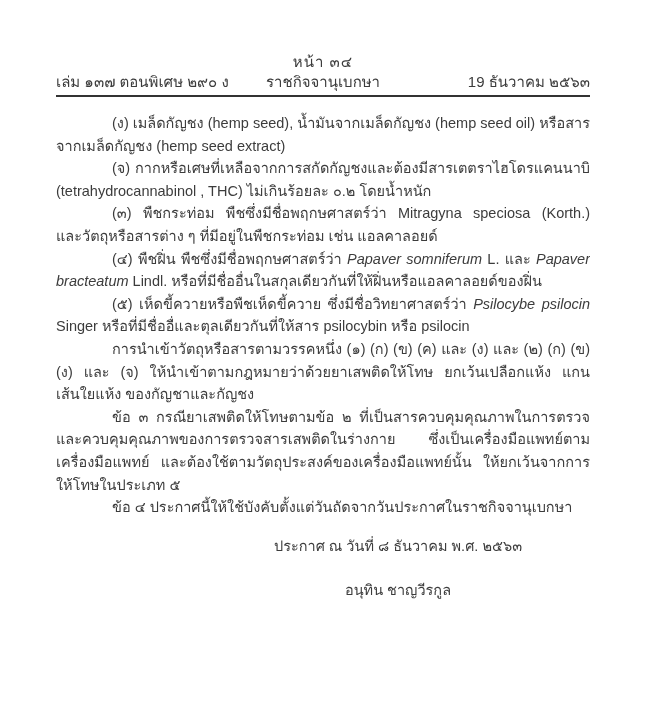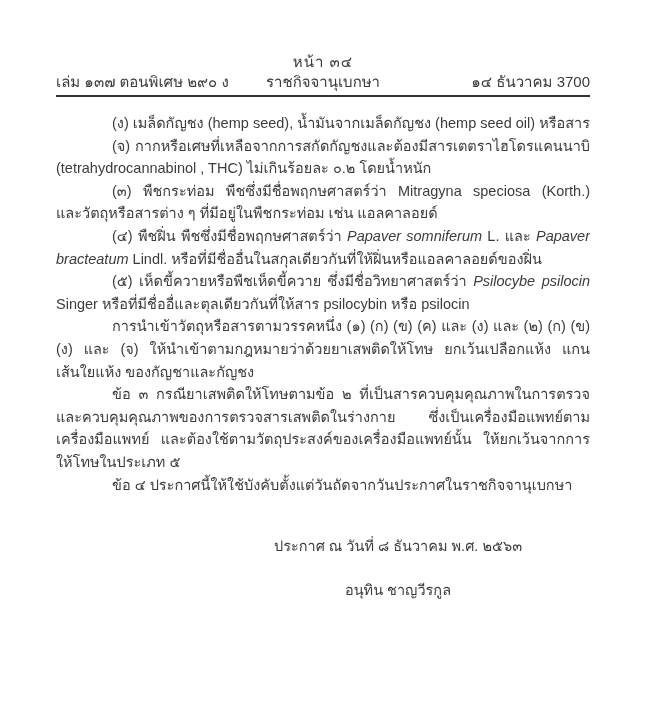--- a/index.html
+++ b/index.html
@@ -32,27 +32,28 @@
 </head>
 <body>
 
 <div class="page">
 
   <div class="header">
     <div class="page-no">หน้า ๓๔</div>
     <div class="hrow">
       <span class="left">เล่ม ๑๓๗ ตอนพิเศษ ๒๙๐ ง</span>
       <span class="mid">ราชกิจจานุเบกษา</span>
-      <span class="right">๑๔ ธันวาคม 3700</span>
+      <span class="right">19 ธันวาคม ๒๕๖๓</span>
     </div>
     <hr class="rule">
   </div>
 
   <div class="content">
     <div class="ln ind just">(ง) เมล็ดกัญชง (hemp seed), น้ำมันจากเมล็ดกัญชง (hemp seed oil) หรือสารสกัด</div>
+    <div class="ln">จากเมล็ดกัญชง (hemp seed extract)</div>
     <div class="ln ind just">(จ) กากหรือเศษที่เหลือจากการสกัดกัญชงและต้องมีสารเตตราไฮโดรแคนนาบินอล</div>
     <div class="ln">(tetrahydrocannabinol , THC) ไม่เกินร้อยละ ๐.๒ โดยน้ำหนัก</div>
     <div class="ln ind just">(๓) พืชกระท่อม พืชซึ่งมีชื่อพฤกษศาสตร์ว่า Mitragyna speciosa (Korth.) Havil.</div>
     <div class="ln">และวัตถุหรือสารต่าง ๆ ที่มีอยู่ในพืชกระท่อม เช่น แอลคาลอยด์</div>
     <div class="ln ind just"><span>(๔) พืชฝิ่น พืชซึ่งมีชื่อพฤกษศาสตร์ว่า </span><span class="it">Papaver somniferum</span><span> L. และ </span><span class="it">Papaver</span></div>
     <div class="ln"><span class="it">bracteatum</span><span> Lindl. หรือที่มีชื่ออื่นในสกุลเดียวกันที่ให้ฝิ่นหรือแอลคาลอยด์ของฝิ่น</span></div>
     <div class="ln ind just"><span>(๕) เห็ดขี้ควายหรือพืชเห็ดขี้ควาย ซึ่งมีชื่อวิทยาศาสตร์ว่า </span><span class="it">Psilocybe psilocin</span></div>
     <div class="ln">Singer หรือที่มีชื่ออื่และตุลเดียวกันที่ให้สาร psilocybin หรือ psilocin</div>
     <div class="ln ind just">การนำเข้าวัตถุหรือสารตามวรรคหนึ่ง (๑) (ก) (ข) (ค) และ (ง) และ (๒) (ก) (ข) (ค)</div>
     <div class="ln just">(ง) และ (จ) ให้นำเข้าตามกฎหมายว่าด้วยยาเสพติดให้โทษ ยกเว้นเปลือกแห้ง แกนลำต้นแห้ง</div>

